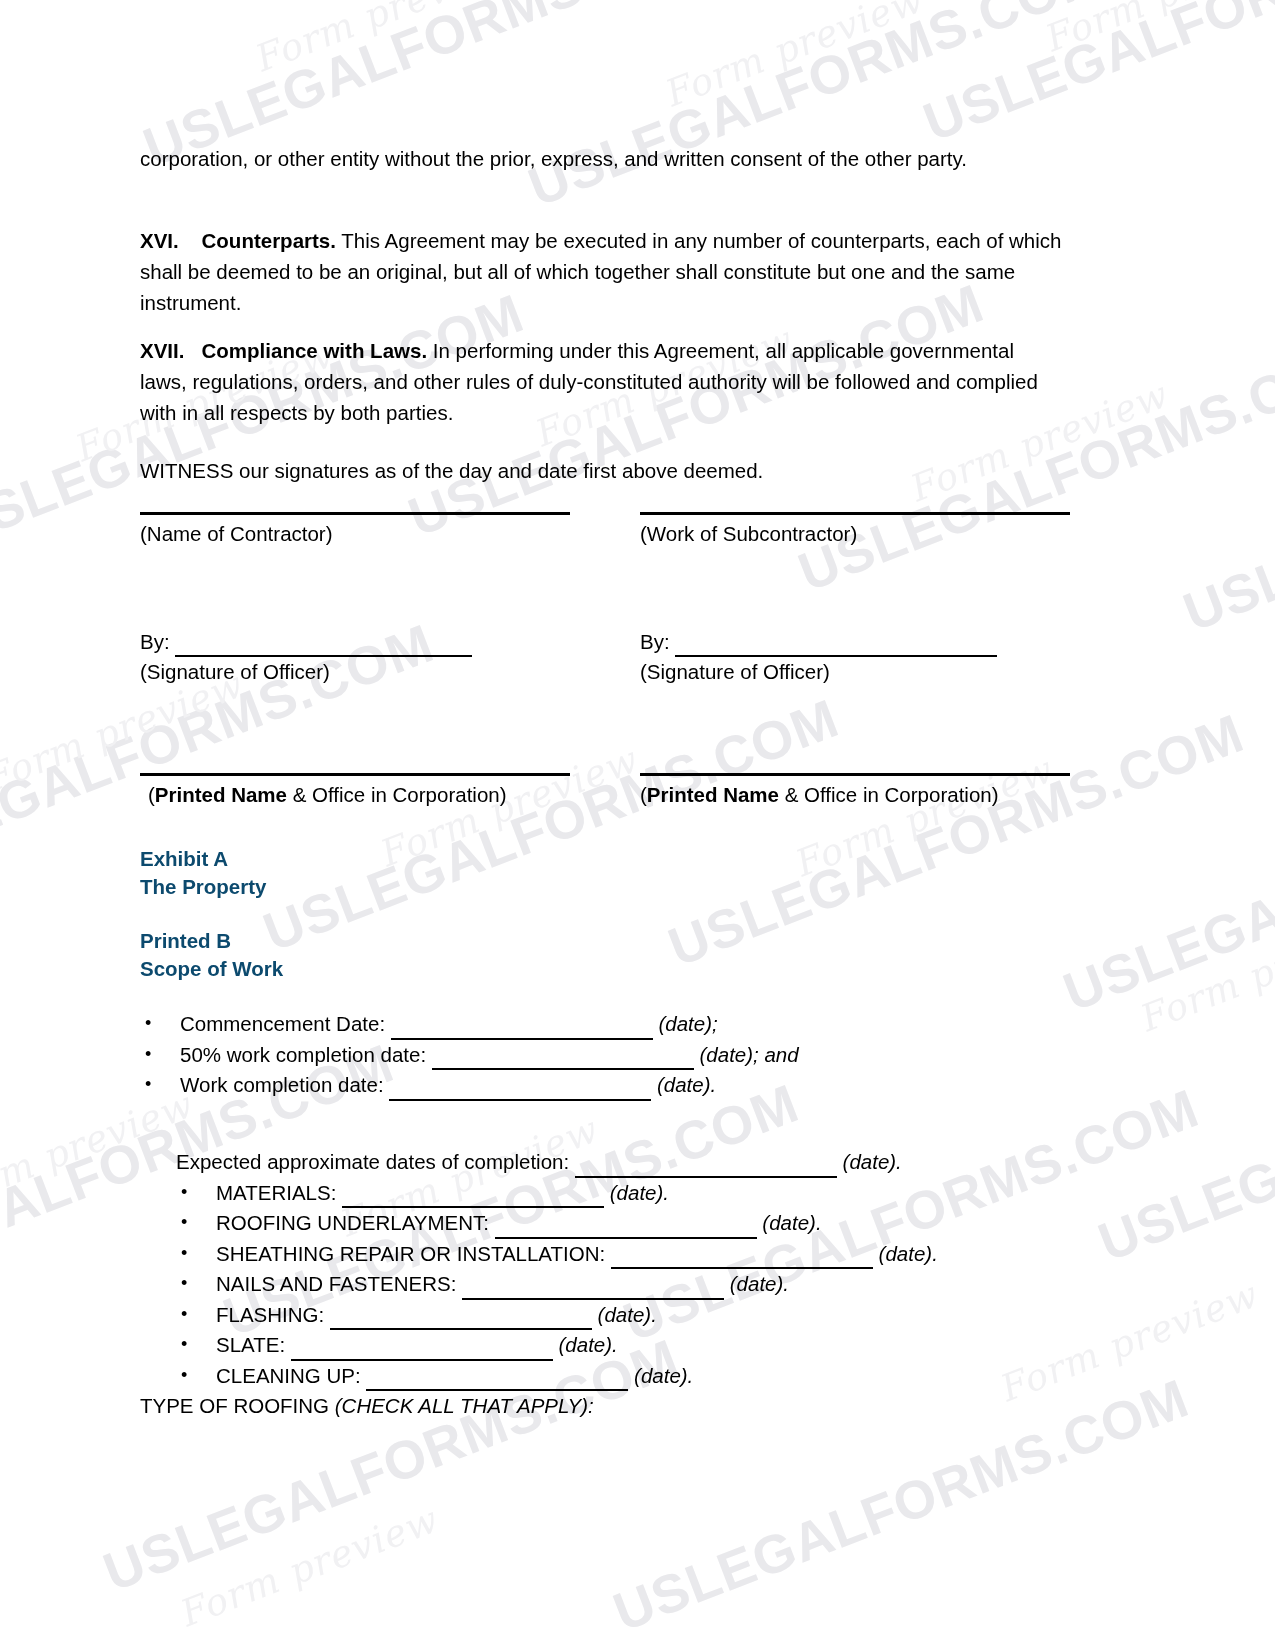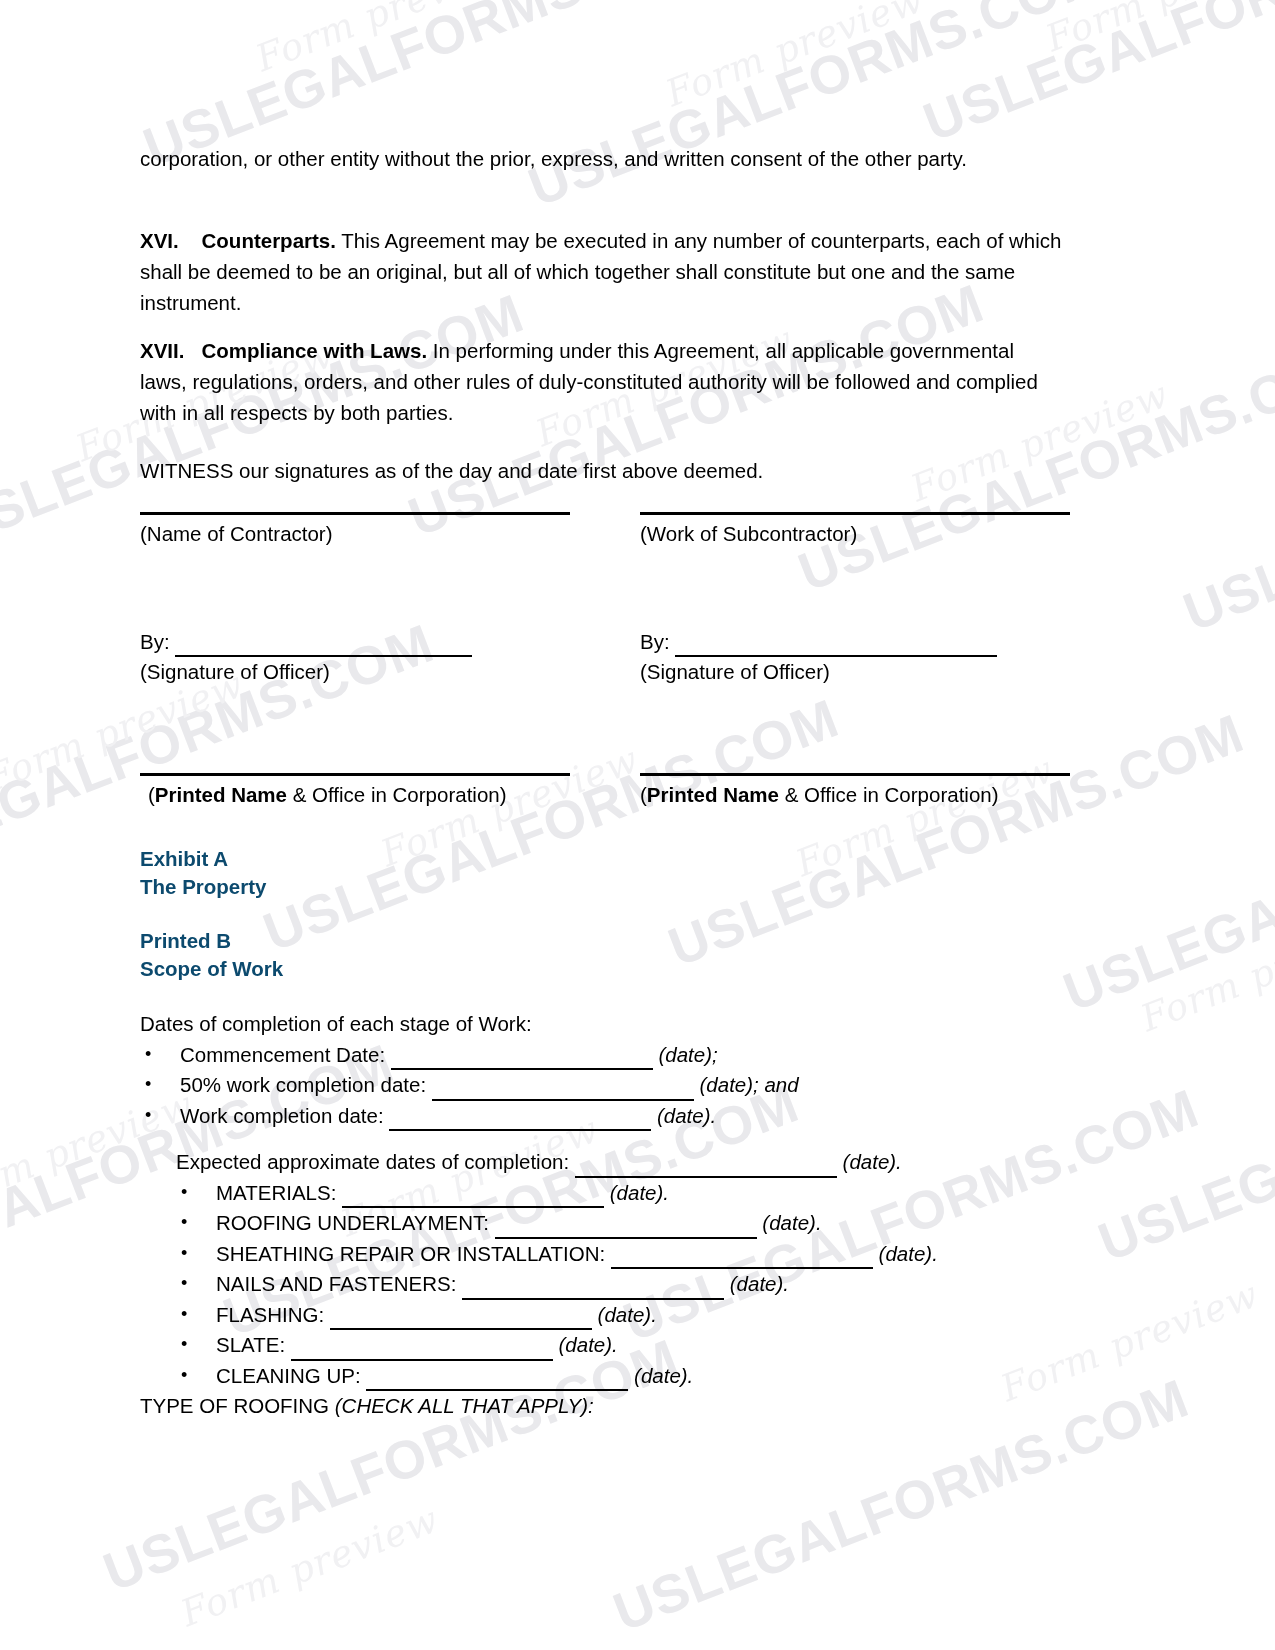--- a/index.html
+++ b/index.html
@@ -251,21 +251,20 @@
       </div>
     </div>
 
     <div class="heading" style="top:845px;">Exhibit A</div>
     <div class="heading" style="top:873px;">The Property</div>
 
     <div class="heading" style="top:927px;">Printed B</div>
     <div class="heading" style="top:955px;">Scope of Work</div>
 
     <div class="list" style="top:1009px;">
-      <div>Dates of completion of each stage of Work:</div>
       <div id="stage-dates-items">
           <div class="li"><span class="bullet">•</span><span>Commencement Date: </span><span class="blank" style="width: 262px;"></span><span class="ital"> (date);</span></div>
           <div class="li"><span class="bullet">•</span><span>50% work completion date: </span><span class="blank" style="width: 262px;"></span><span class="ital"> (date); and</span></div>
           <div class="li"><span class="bullet">•</span><span>Work completion date: </span><span class="blank" style="width: 262px;"></span><span class="ital"> (date).</span></div>
         </div>
     </div>
 
     <div class="list" style="top:1147px;margin-left:36px;">
       <div>
         <span>Expected approximate dates of completion:</span>

